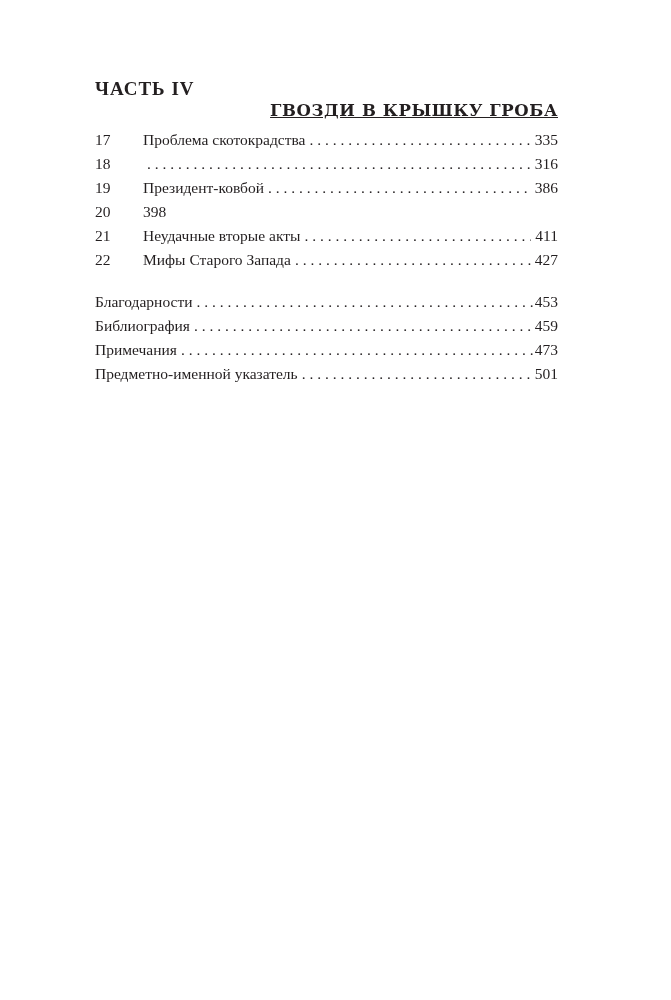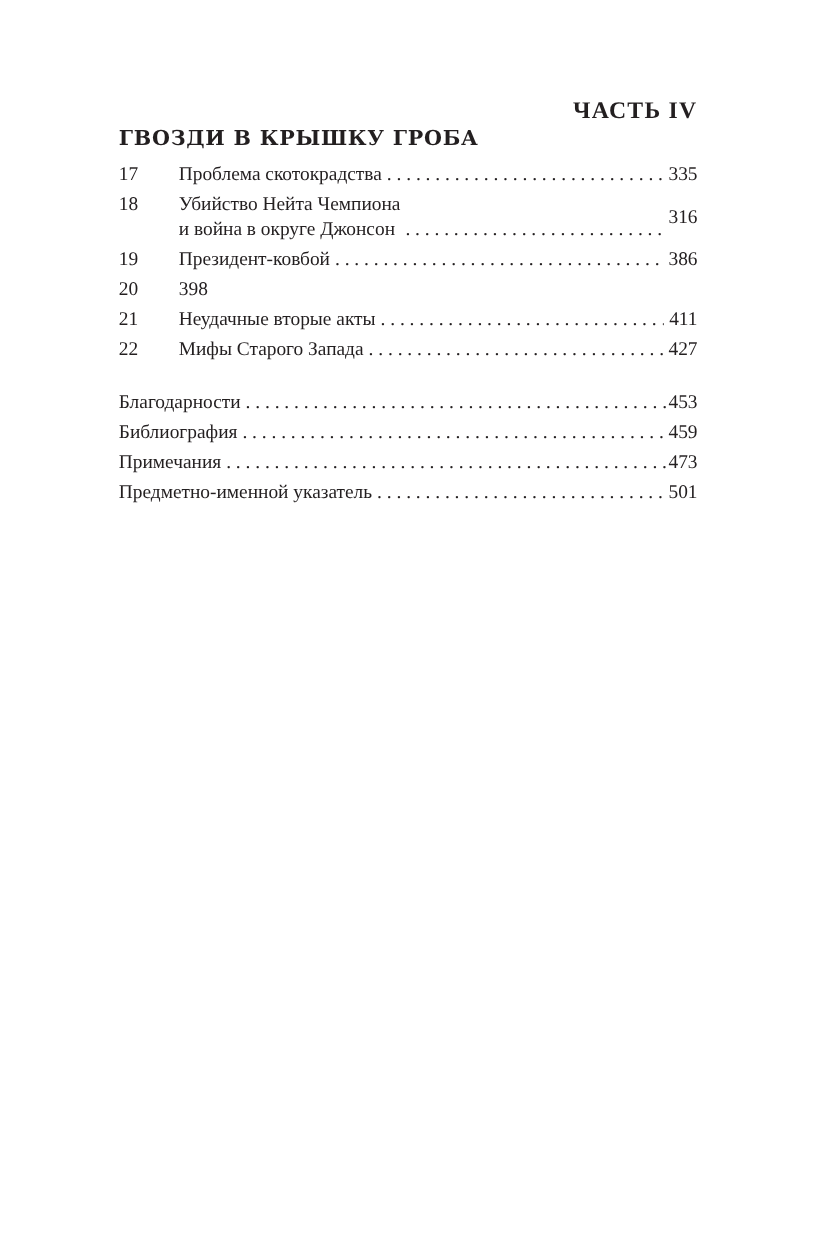--- a/index.html
+++ b/index.html
@@ -15,35 +15,36 @@
       font-family: "DejaVu Serif", "Liberation Serif", serif;
       color: #231f20;
     }
     .page {
       position: absolute;
       left: 95px;
       top: 78px;
       width: 463px;
     }
     .part-label {
-      text-align: right;
+      text-align: left;
       font-family: "Liberation Serif", serif;
       font-size: 19px;
       letter-spacing: 1px;
       line-height: 22px;
       margin: 0;
     }
     .part-title {
-      text-align: left;
+      text-align: right;
       font-family: "DejaVu Serif", serif;
       font-weight: bold;
       font-size: 16.5px;
       letter-spacing: 0.6px;
       line-height: 22px;
       margin: 0 0 8px 0;
+      text-decoration: underline;
     }
     .toc {
       list-style: none;
       margin: 0;
       padding: 0;
       font-family: "Liberation Serif", serif;
       font-size: 15.5px;
     }
     .row {
       display: flex;
@@ -98,22 +99,20 @@
       <span class="num">17</span>
       <span class="title-wrap">
         <span class="title">Проблема скотокрадства</span>
         <span class="leader"></span>
       </span>
       <span class="page-no">335</span>
     </li>
     <li class="row">
       <span class="num">18</span>
       <span class="title-wrap">
-        <span class="title">Убийство Нейта Чемпиона
-и война в округе Джонсон</span>
         <span class="leader"></span>
       </span>
       <span class="page-no">316</span>
     </li>
     <li class="row">
       <span class="num">19</span>
       <span class="title-wrap">
         <span class="title">Президент-ковбой</span>
         <span class="leader"></span>
       </span>

